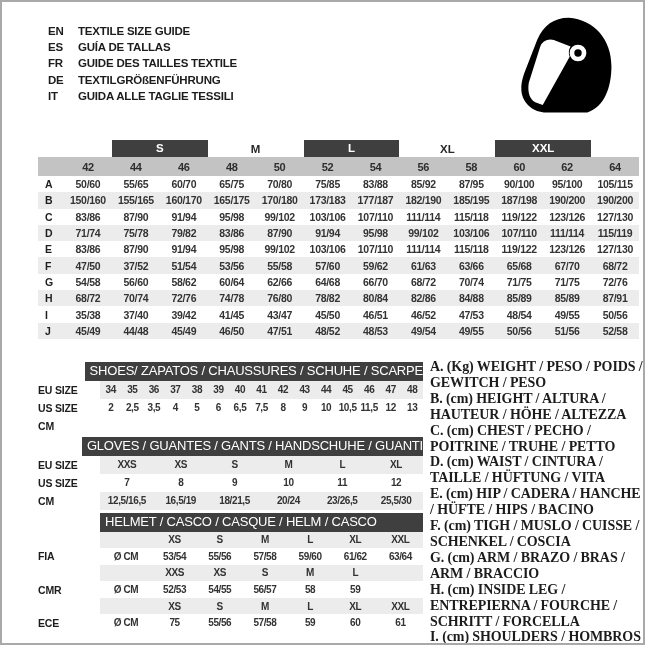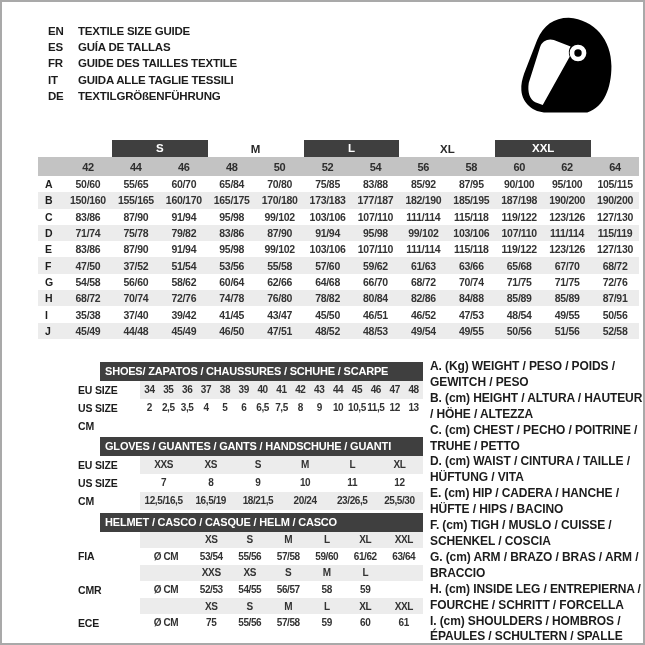--- a/index.html
+++ b/index.html
@@ -23,62 +23,62 @@
   .mrow.band { height:19px; background:var(--band); }
   .mcell { text-align:center; font-size:10.5px; font-weight:bold; color:#333; letter-spacing:-0.3px; white-space:nowrap; }
   .rowlab { text-align:left; padding-left:7px; color:#1e1e1e; }
   .bandcell { font-size:11px; color:#2e2e2e; }
   .gblock { background:var(--dark); color:#fff; text-align:center; font-size:11.5px; font-weight:bold; height:17px; line-height:17px; }
   .gplain { color:#2a2a2a; text-align:center; font-size:11.5px; font-weight:bold; }
 
   
   .subtab { position:absolute; left:36px; width:385px; }
   .shoes-pos { top:360px; } .gloves-pos { top:435px; } .helmet-pos { top:511px; }
-  .srow { display:flex; align-items:stretch; height:18px;margin-left:40px; }
+  .srow { display:flex; align-items:stretch; height:18px; }
   .srow.h16 { height:16.6px; }
   .slabel { width:62px; display:flex; align-items:center; font-size:10.5px; font-weight:bold; color:#1c1c1c; letter-spacing:-0.2px; white-space:nowrap; }
   .scontent { flex:1; display:grid; align-items:center; }
   .scontent.stripe { background:var(--stripe); }
   .g15 { grid-template-columns:repeat(15, 1fr); }
   .g6  { grid-template-columns:repeat(6, 1fr); }
   .g7  { grid-template-columns:52px repeat(6, 1fr); }
   .scell { text-align:center; font-size:10px; font-weight:bold; color:#333; letter-spacing:-0.4px; white-space:nowrap; }
   .stitle-row { display:flex; height:18.5px; }
   .stitle-spacer { width:62px; }
-  .stitle { flex:1; background:var(--dark); color:#fff; font-size:11px; font-weight:bold; line-height:18.5px; padding-left:5px; letter-spacing:-0.2px; white-space:nowrap; }
+  .stitle { flex:1; background:var(--dark); color:#fff; font-size:13px; font-weight:normal; line-height:18.5px; padding-left:5px; letter-spacing:-0.2px; white-space:nowrap; }
 
   
   .legend { position:absolute; left:428px; top:357px; width:215px; }
-  .legend-item { font-size:12px; font-weight:bold; color:#1c1c1c; line-height:15.9px; letter-spacing:-0.1px; }
+  .legend-item { font-size:14px; font-weight:bold; color:#1c1c1c; line-height:15.9px; letter-spacing:-0.1px;font-family:Liberation Serif, serif; }
 </style>
 </head>
 <body>
 
 <div class="page">
 
   <div class="langs" id="langs">
       <div class="lang-line">
         <span class="lang-code">EN</span>
         <span class="lang-text">TEXTILE SIZE GUIDE</span>
       </div>
       <div class="lang-line">
         <span class="lang-code">ES</span>
         <span class="lang-text">GUÍA DE TALLAS</span>
       </div>
       <div class="lang-line">
         <span class="lang-code">FR</span>
         <span class="lang-text">GUIDE DES TAILLES TEXTILE</span>
       </div>
       <div class="lang-line">
+        <span class="lang-code">DE</span>
+        <span class="lang-text">TEXTILGRÖßENFÜHRUNG</span>
+      </div>
+      <div class="lang-line">
         <span class="lang-code">IT</span>
         <span class="lang-text">GUIDA ALLE TAGLIE TESSILI</span>
-      </div>
-      <div class="lang-line">
-        <span class="lang-code">DE</span>
-        <span class="lang-text">TEXTILGRÖßENFÜHRUNG</span>
       </div>
     </div>
 
   <div class="helmet-ic">
     <svg viewBox="0 0 120 112" width="112" height="104">
       <path fill="#000" d="M64 4 C92 6 110 28 110 56 C110 80 102 100 84 106 L40 106 C26 106 14 96 13 82 C12.5 76 14 70 16 64 L30 28 C37 12 48 4 64 4 Z"></path>
       <path fill="#fff" d="M21 74 L33 36 C35 29 42 26 48 28 L66 35 C64 38 63.5 42 65 46 L36 98 L28 95 C22 92 19.4 84 21 74 Z"></path>
       <circle cx="74" cy="42" r="9" fill="#fff"></circle>
       <circle cx="74" cy="42" r="4" fill="#000"></circle>
     </svg>
@@ -106,21 +106,21 @@
         <div class="mcell bandcell">58</div>
         <div class="mcell bandcell">60</div>
         <div class="mcell bandcell">62</div>
         <div class="mcell bandcell">64</div>
       </div>
       <div class="mrow">
         <div class="mcell rowlab">A</div>
         <div class="mcell">50/60</div>
         <div class="mcell">55/65</div>
         <div class="mcell">60/70</div>
-        <div class="mcell">65/84</div>
+        <div class="mcell">65/75</div>
         <div class="mcell">70/80</div>
         <div class="mcell">75/85</div>
         <div class="mcell">83/88</div>
         <div class="mcell">85/92</div>
         <div class="mcell">87/95</div>
         <div class="mcell">90/100</div>
         <div class="mcell">95/100</div>
         <div class="mcell">105/115</div>
       </div>
       <div class="mrow shade">

